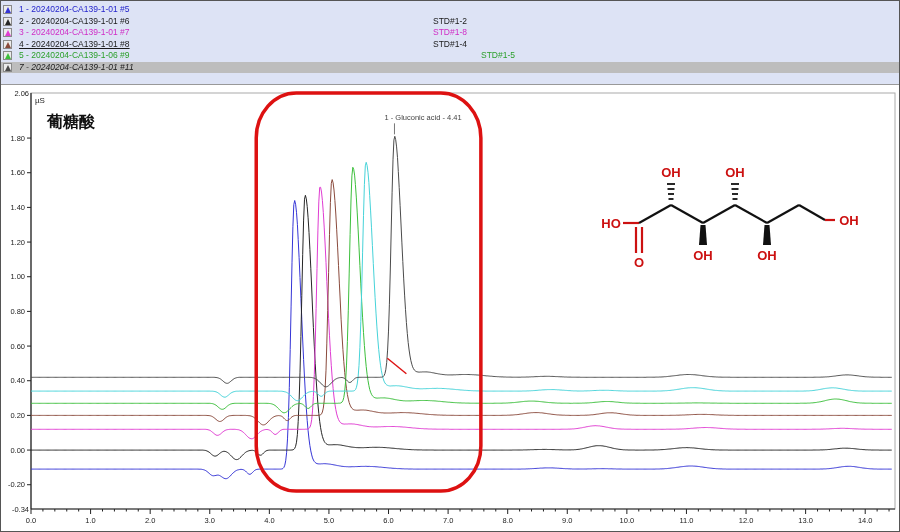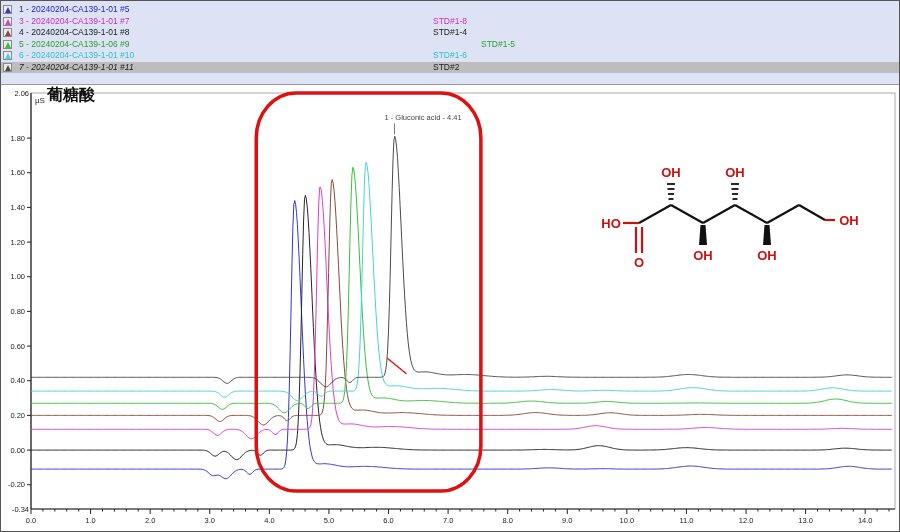--- a/index.html
+++ b/index.html
@@ -26,71 +26,70 @@
   .licon .tri{
     position:absolute;left:1px;bottom:0;width:0;height:0;
     border-left:3px solid transparent;border-right:3px solid transparent;
     border-bottom:6px solid #555;
   }
   .llabel,.lstd{white-space:nowrap;overflow:hidden;}
   
   #chartwrap{position:relative;width:900px;height:448px;background:#fff;}
   #chromatogram{display:block;}
   #cn-title{
-    position:absolute;left:46px;top:0;font-size:16px;font-weight:bold;color:#111;
+    position:absolute;left:46px;top:27px;font-size:16px;font-weight:bold;color:#111;
   }
   #molecule{position:absolute;left:588px;top:76px;}
   .mol-label{font-size:13px;font-weight:bold;fill:#cc1111;font-family:"Liberation Sans",sans-serif;}
 </style>
 </head>
 <body>
 
 <div id="app">
 
   <div id="legend" style="background: rgb(221, 227, 245);">
       <div class="lrow">
         <span class="licon">
           <span class="tri" style="border-bottom-color: rgb(53, 53, 214);"></span>
         </span>
         <span class="llabel" style="color: rgb(37, 37, 204);">1 - 20240204-CA139-1-01 #5</span>
       </div>
       <div class="lrow">
         <span class="licon">
+          <span class="tri" style="border-bottom-color: rgb(38, 38, 38);"></span>
+        </span>
+        <span class="llabel" style="color: rgb(26, 26, 26);">2 - 20240204-CA139-1-01 #6</span>
+        <span class="lstd" style="color: rgb(26, 26, 26);">STD#1-2</span>
+      </div>
+      <div class="lrow">
+        <span class="licon">
           <span class="tri" style="border-bottom-color: rgb(224, 60, 210);"></span>
         </span>
         <span class="llabel" style="color: rgb(208, 44, 198);">3 - 20240204-CA139-1-01 #7</span>
         <span class="lstd" style="color: rgb(208, 44, 198);">STD#1-8</span>
       </div>
       <div class="lrow">
         <span class="licon">
           <span class="tri" style="border-bottom-color: rgb(138, 74, 60);"></span>
         </span>
-        <span class="llabel" style="color: rgb(26, 26, 26);">4 - 20240204-CA139-1-01 #8</span>
+        <span class="llabel" style="color: rgb(26, 26, 26); text-decoration: underline;">4 - 20240204-CA139-1-01 #8</span>
         <span class="lstd" style="color: rgb(26, 26, 26);">STD#1-4</span>
       </div>
       <div class="lrow">
         <span class="licon">
           <span class="tri" style="border-bottom-color: rgb(60, 191, 60);"></span>
         </span>
         <span class="llabel" style="color: rgb(44, 160, 44);">5 - 20240204-CA139-1-06 #9</span>
         <span class="lstd" style="color: rgb(44, 160, 44); margin-left: 48px;">STD#1-5</span>
       </div>
-      <div class="lrow">
-        <span class="licon">
-          <span class="tri" style="border-bottom-color: rgb(70, 211, 217);"></span>
-        </span>
-        <span class="llabel" style="color: rgb(44, 194, 200);">6 - 20240204-CA139-1-01 #10</span>
-        <span class="lstd" style="color: rgb(44, 194, 200);">STD#1-6</span>
-      </div>
       <div class="lrow hl" style="background: rgb(189, 189, 189);">
         <span class="licon">
           <span class="tri" style="border-bottom-color: rgb(75, 75, 75);"></span>
         </span>
         <span class="llabel" style="color: rgb(26, 26, 26); font-style: italic;">7 - 20240204-CA139-1-01 #11</span>
-        <span class="lstd" style="color: rgb(26, 26, 26);">STD#2</span>
       </div>
     </div>
 
   <div id="chartwrap">
     <svg id="chromatogram" width="900" height="448">
         <rect x="30" y="8" width="864" height="416" fill="#fff" stroke="#aaa" stroke-width="1"></rect>
         <line x1="30" y1="8" x2="30" y2="424" stroke="#222" stroke-width="1.2"></line>
         <line x1="30" y1="424" x2="894" y2="424" stroke="#222" stroke-width="1.2"></line>
         <g font-size="7.5" fill="#222">
           <line x1="26" y1="399.73333333333335" x2="30" y2="399.73333333333335" stroke="#222" stroke-width="1"></line>

